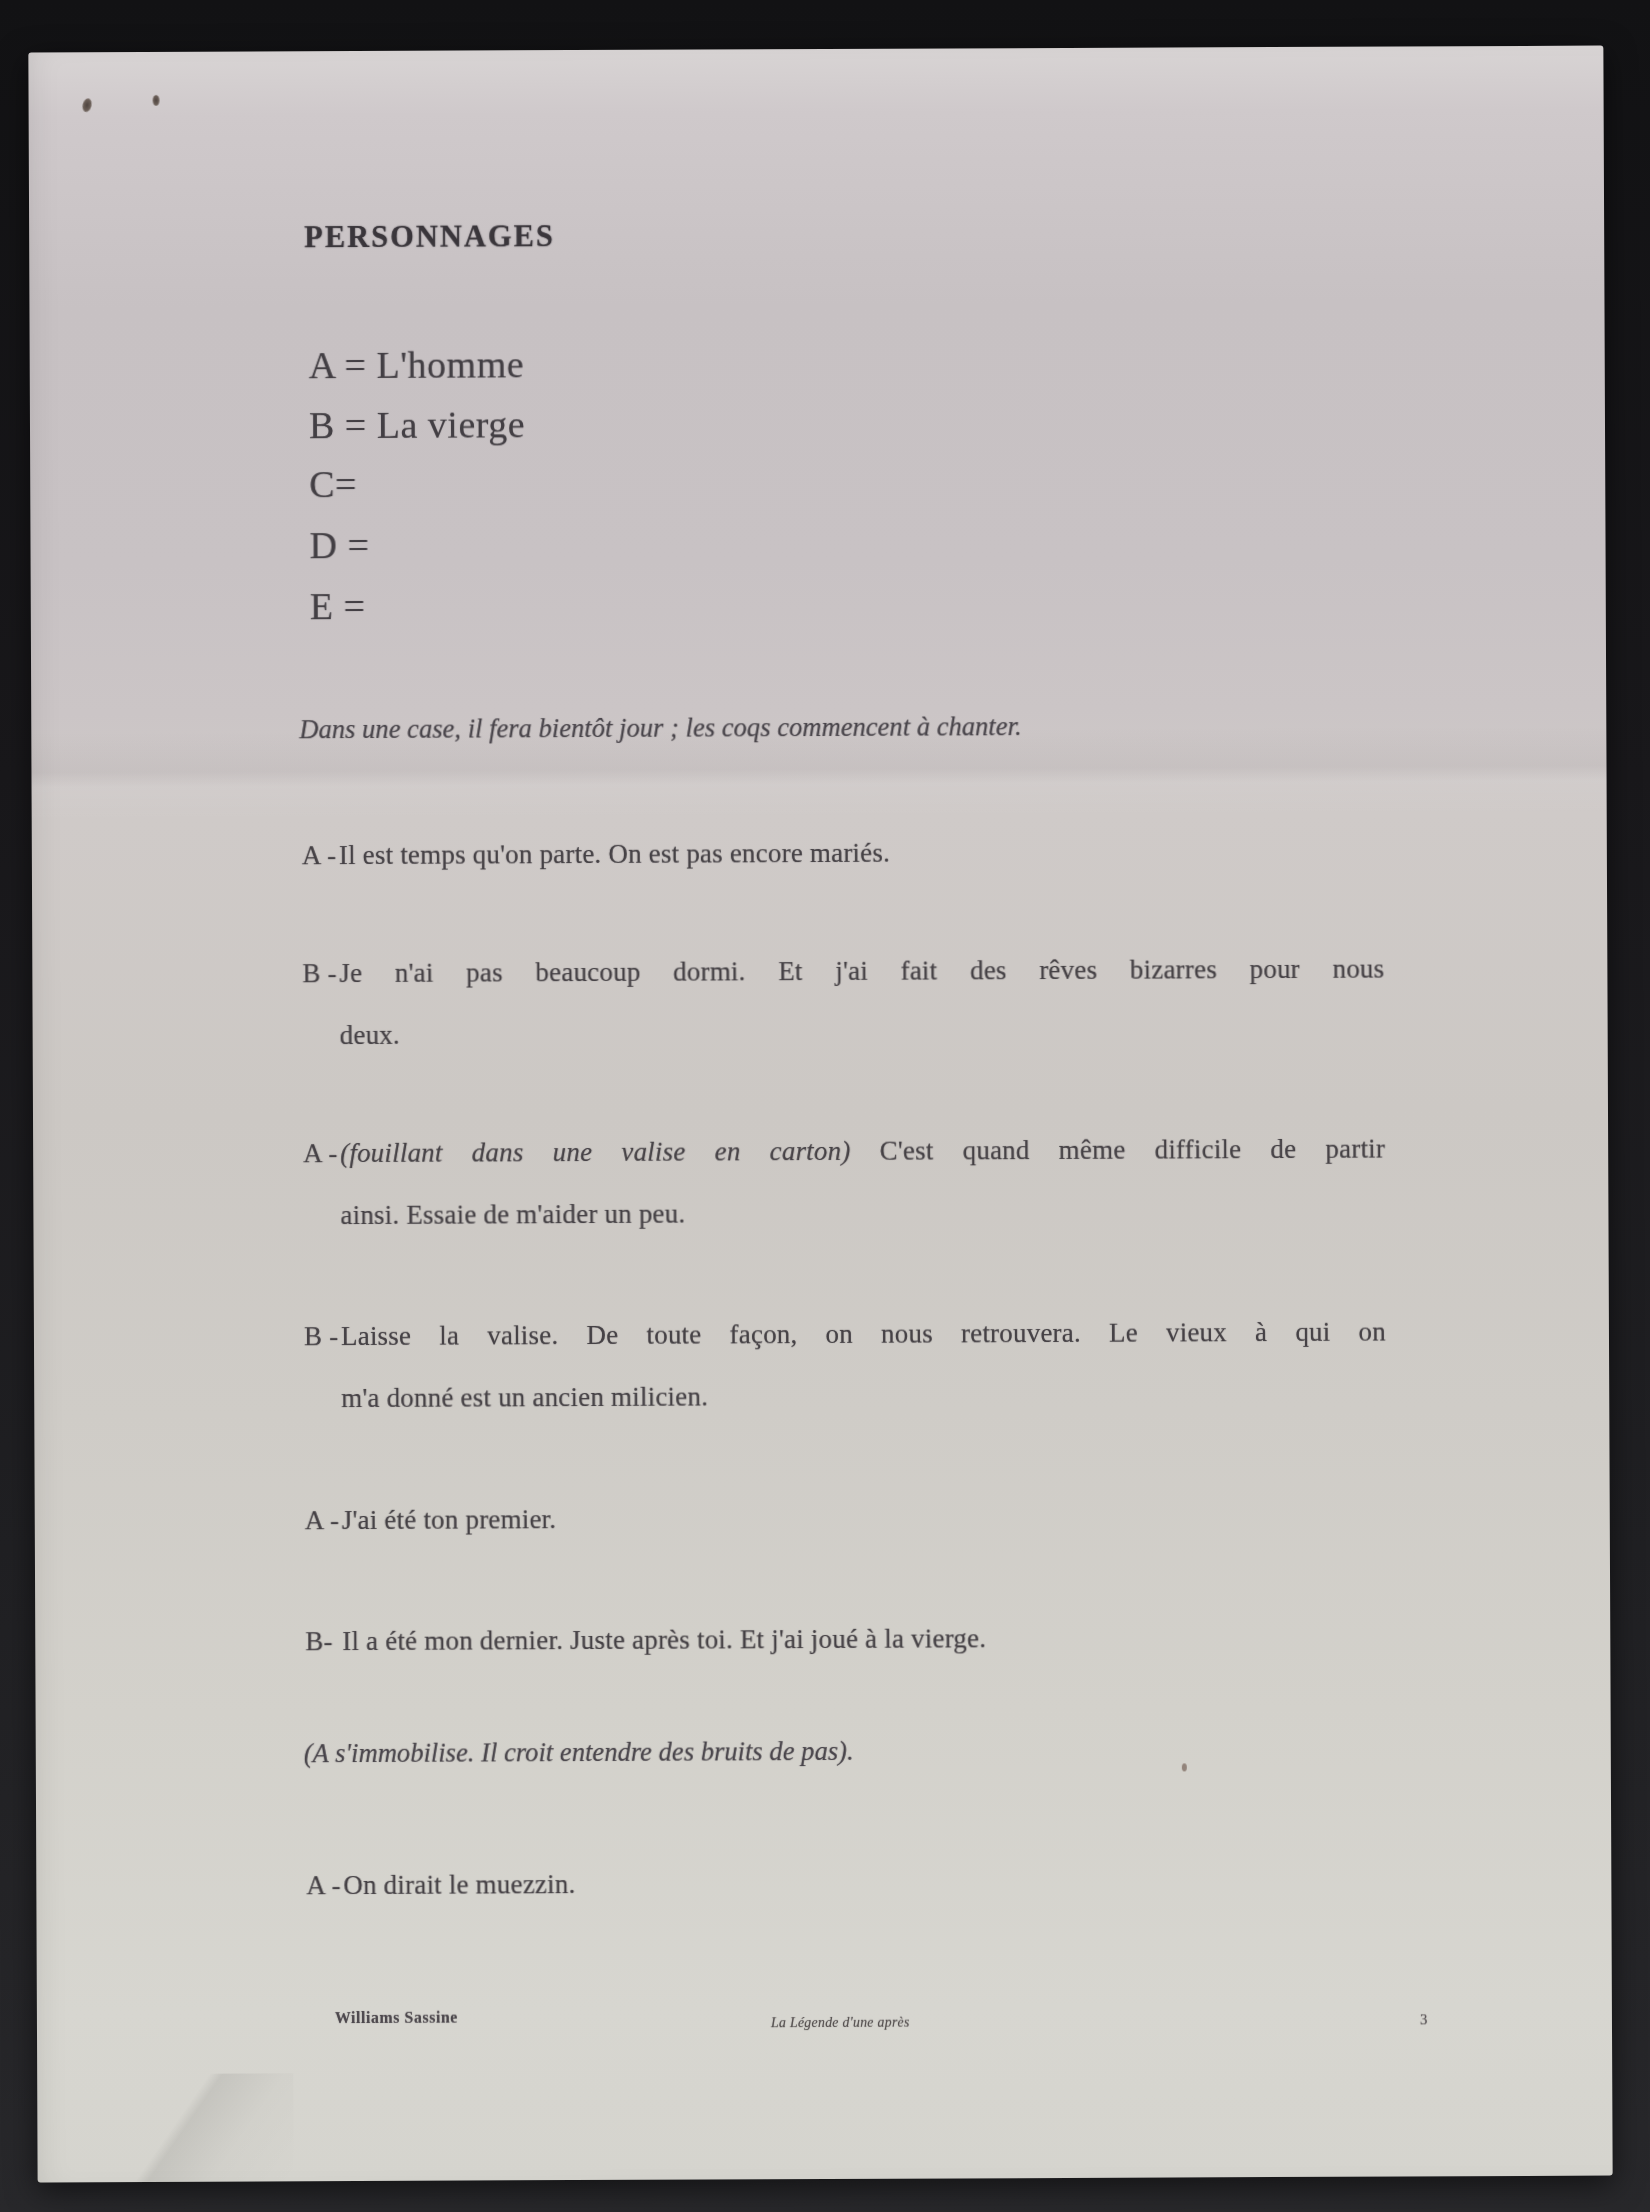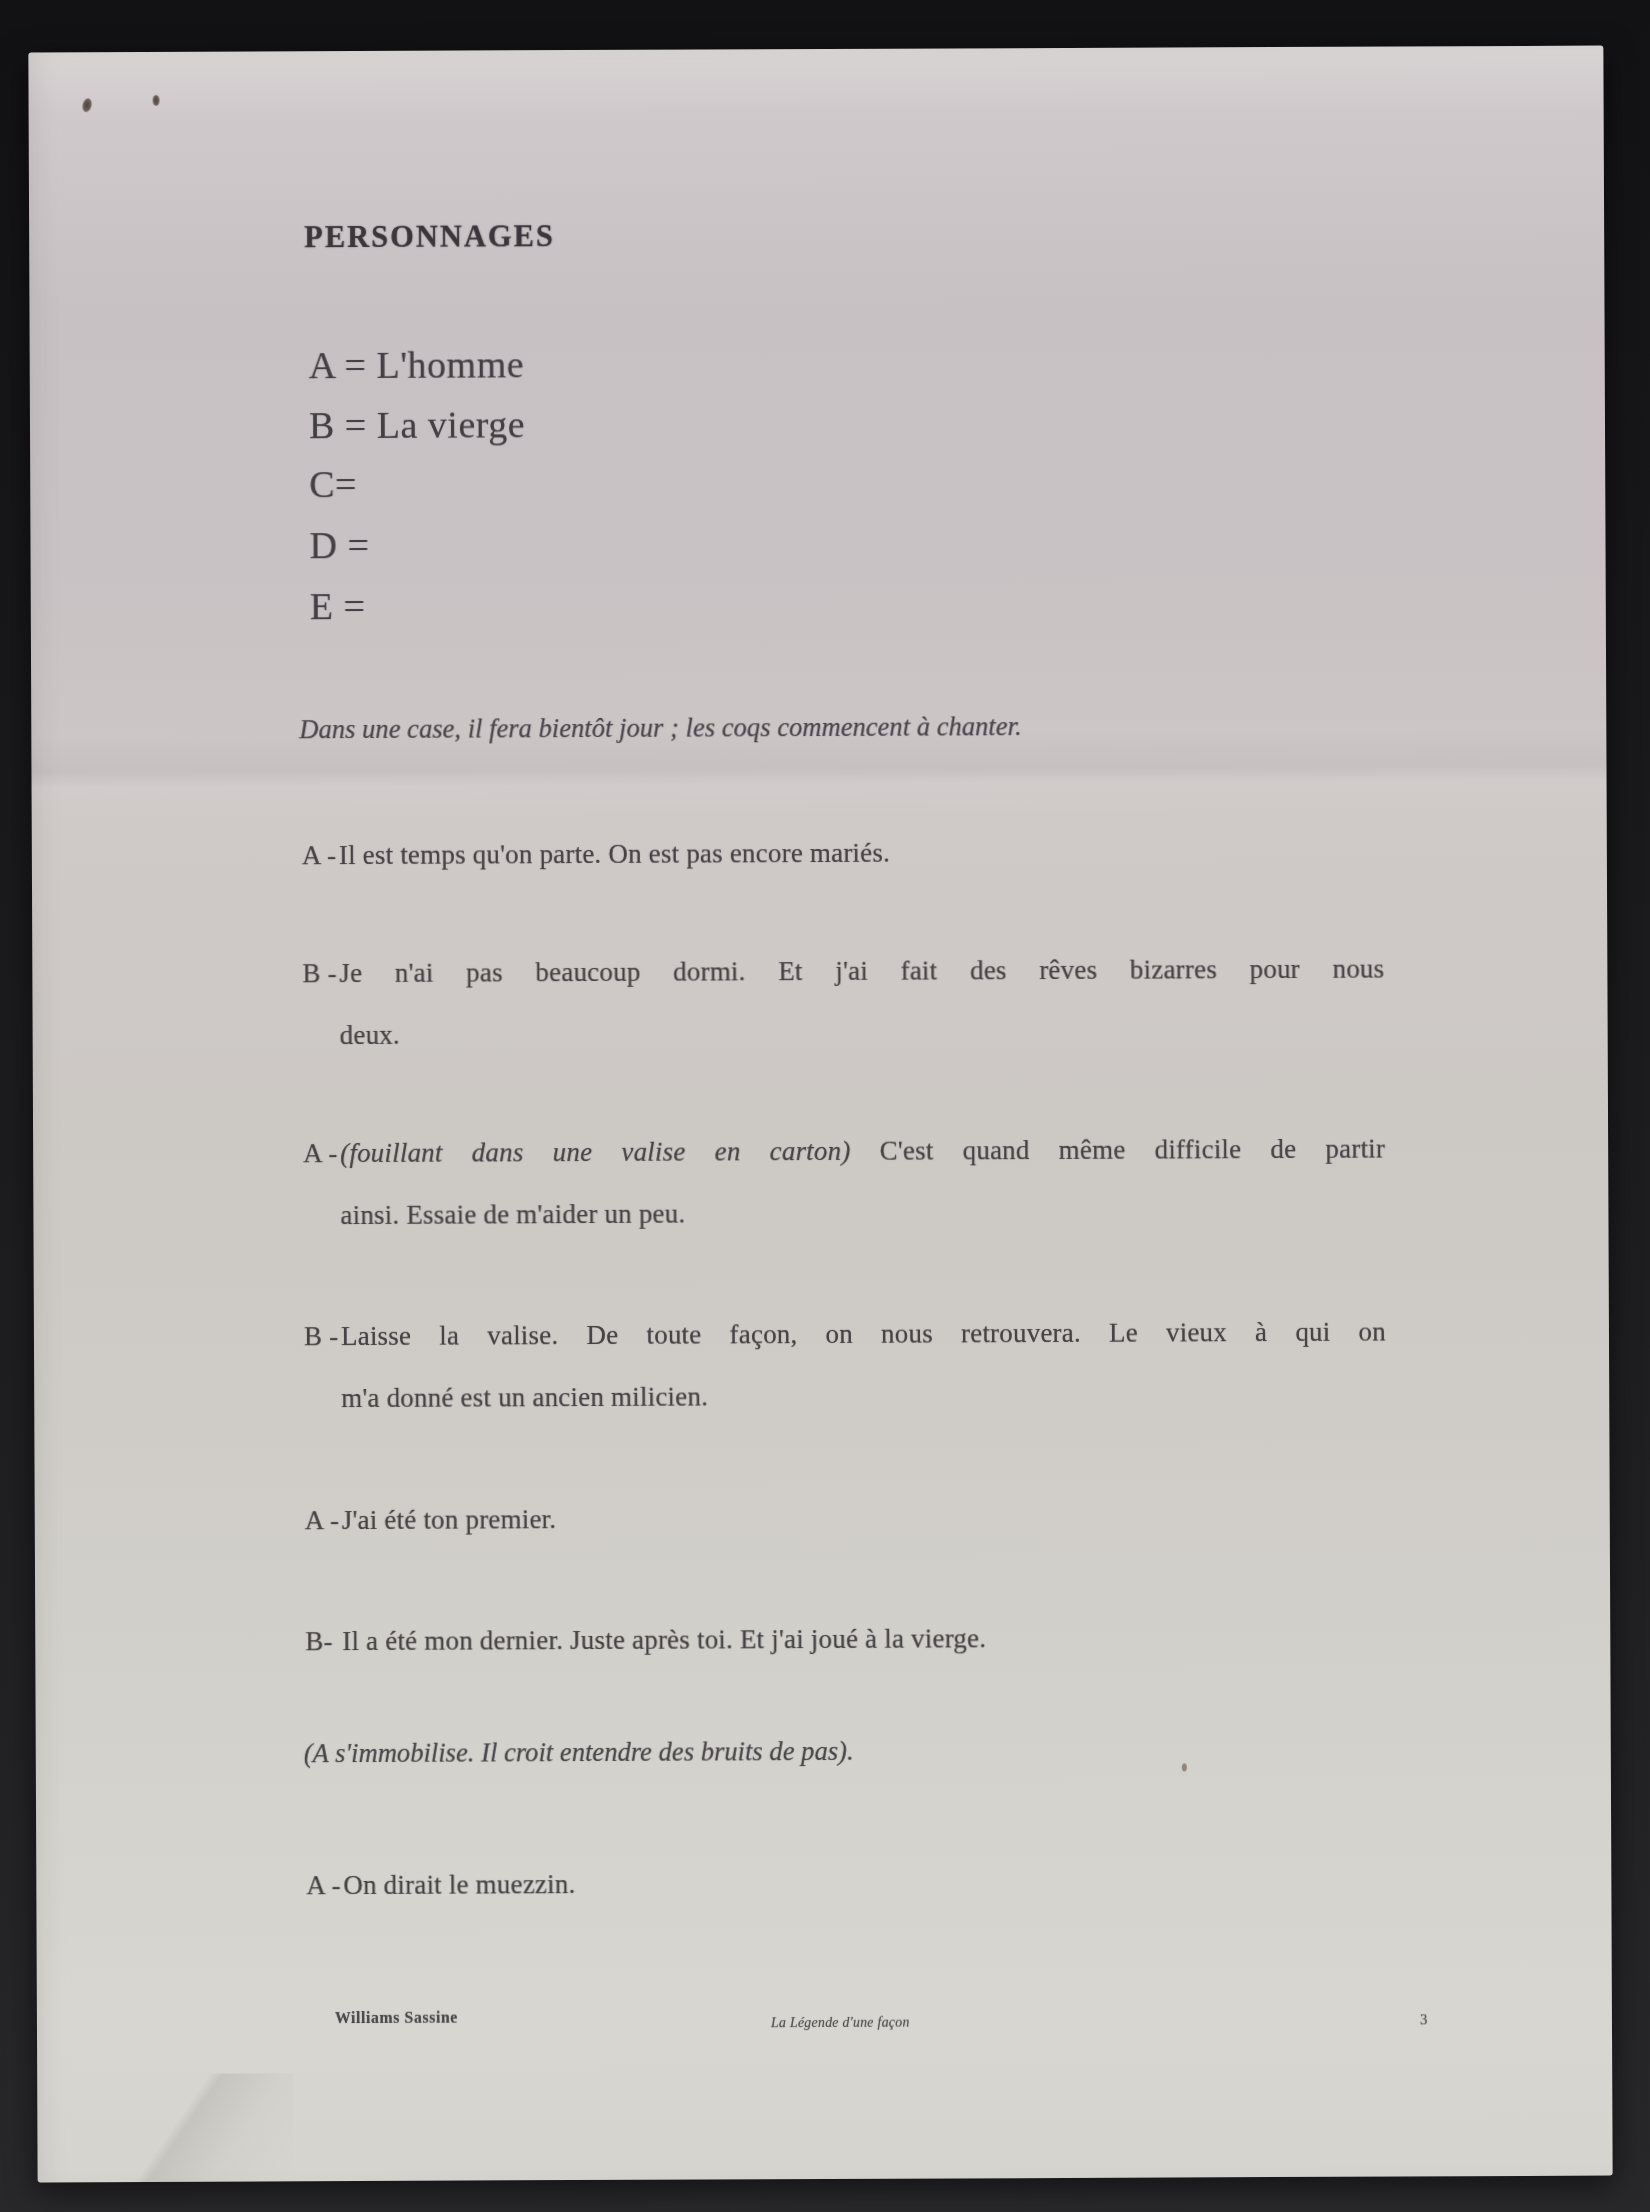--- a/index.html
+++ b/index.html
@@ -141,21 +141,21 @@
 
     <p class="stagedir" style="top:1686px">(A s'immobilise. Il croit entendre des bruits de pas).</p>
 
     <div class="dialogue" style="top:1803px">
       <span class="speaker">A -</span>
       <div class="dline">On dirait le muezzin.</div>
     </div>
 
     <div>
       <span class="footer-author">Williams Sassine</span>
-      <span class="footer-title">La Légende d'une façon</span>
+      <span class="footer-title">La Légende d'une après</span>
       <span class="footer-page">3</span>
     </div>
 
   </div>
 
   <div class="crease"></div>
   <div class="fold-shadow"></div>
   <div class="hole hole1"></div>
   <div class="hole hole2"></div>
   <div class="speck"></div>

